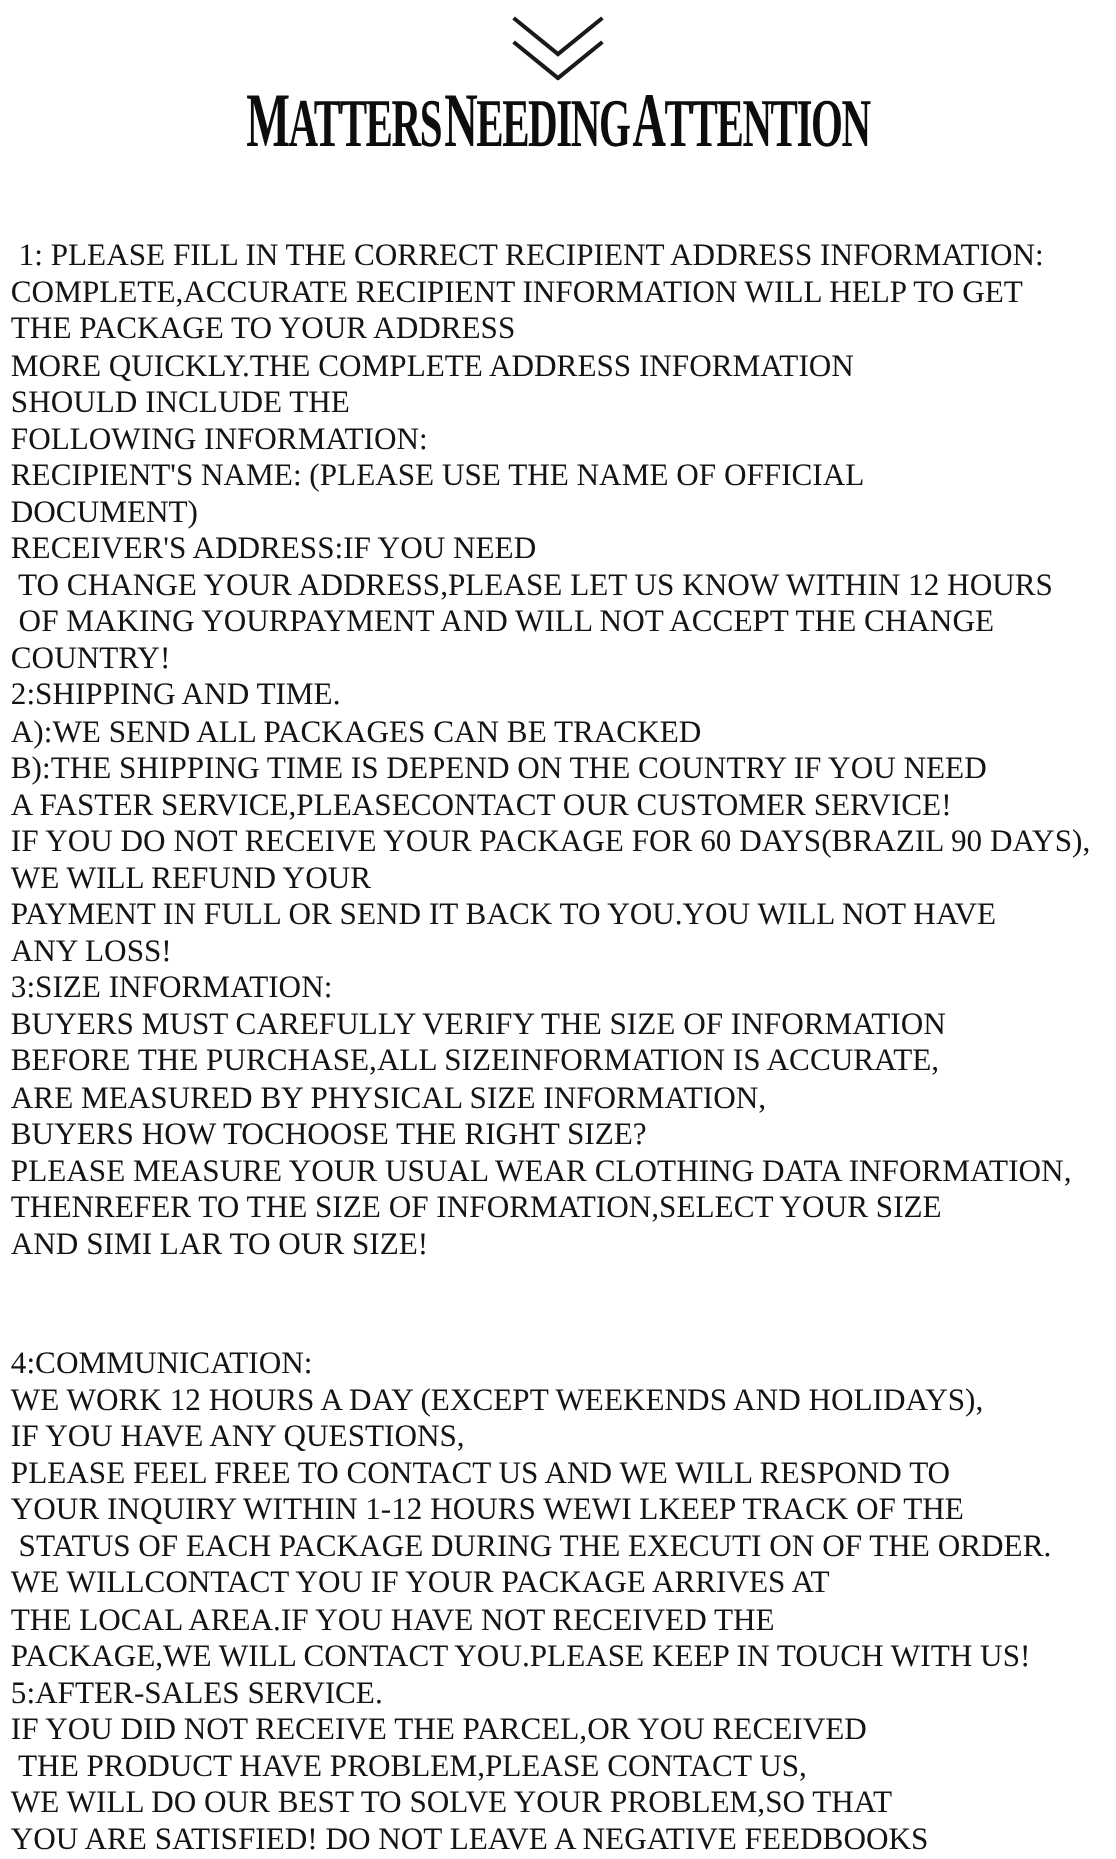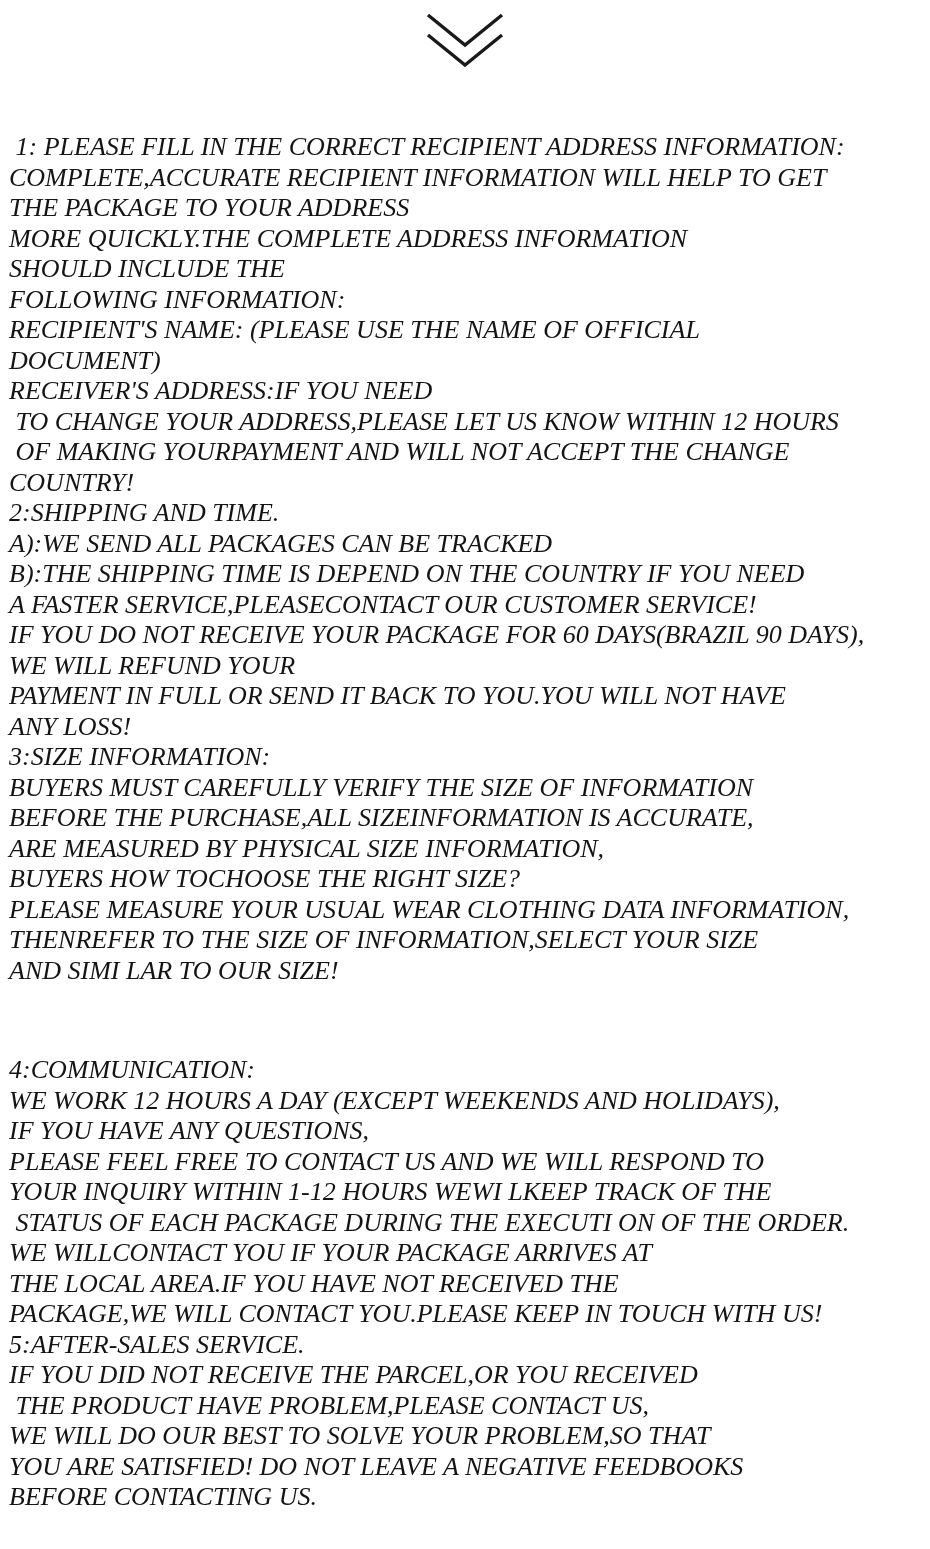--- a/index.html
+++ b/index.html
@@ -53,34 +53,40 @@
     font-size: 26px;
     line-height: 30.5px;
     white-space: pre;
     color: #141414;
   }
   .para-2 {
     margin-top: 8px;
   }
   .text-line {
     white-space: pre;
-    font-style: italic;
   }
 </style>
 </head>
 <body>
 
 <div class="page">
 
   <div class="chevron-wrap">
     <svg width="78" height="54" viewBox="0 0 78 54">
       <polyline points="2,2 39,32 76,2" fill="none" stroke="#1a1a1a" stroke-width="3.4"></polyline>
       <polyline points="2,22 39,52 76,22" fill="none" stroke="#1a1a1a" stroke-width="3.4"></polyline>
     </svg>
   </div>
 
+  <div class="title-row">
+    <div class="page-title">
+      <span class="title-word">MATTERS</span>
+      <span class="title-word">NEEDING</span>
+      <span class="title-word">ATTENTION</span>
+    </div>
+  </div>
 
   <div class="body-text">
     <div class="para-1"><div class="text-line"> 1: PLEASE FILL IN THE CORRECT RECIPIENT ADDRESS INFORMATION:</div><div class="text-line">COMPLETE,ACCURATE RECIPIENT INFORMATION WILL HELP TO GET</div><div class="text-line">THE PACKAGE TO YOUR ADDRESS</div><div class="text-line">MORE QUICKLY.THE COMPLETE ADDRESS INFORMATION</div><div class="text-line">SHOULD INCLUDE THE</div><div class="text-line">FOLLOWING INFORMATION:</div><div class="text-line">RECIPIENT'S NAME: (PLEASE USE THE NAME OF OFFICIAL</div><div class="text-line">DOCUMENT)</div><div class="text-line">RECEIVER'S ADDRESS:IF YOU NEED</div><div class="text-line"> TO CHANGE YOUR ADDRESS,PLEASE LET US KNOW WITHIN 12 HOURS</div><div class="text-line"> OF MAKING YOURPAYMENT AND WILL NOT ACCEPT THE CHANGE</div><div class="text-line">COUNTRY!</div><div class="text-line">2:SHIPPING AND TIME.</div><div class="text-line">A):WE SEND ALL PACKAGES CAN BE TRACKED</div><div class="text-line">B):THE SHIPPING TIME IS DEPEND ON THE COUNTRY IF YOU NEED</div><div class="text-line">A FASTER SERVICE,PLEASECONTACT OUR CUSTOMER SERVICE!</div><div class="text-line">IF YOU DO NOT RECEIVE YOUR PACKAGE FOR 60 DAYS(BRAZIL 90 DAYS),</div><div class="text-line">WE WILL REFUND YOUR</div><div class="text-line">PAYMENT IN FULL OR SEND IT BACK TO YOU.YOU WILL NOT HAVE</div><div class="text-line">ANY LOSS!</div><div class="text-line">3:SIZE INFORMATION:</div><div class="text-line">BUYERS MUST CAREFULLY VERIFY THE SIZE OF INFORMATION</div><div class="text-line">BEFORE THE PURCHASE,ALL SIZEINFORMATION IS ACCURATE,</div><div class="text-line">ARE MEASURED BY PHYSICAL SIZE INFORMATION,</div><div class="text-line">BUYERS HOW TOCHOOSE THE RIGHT SIZE?</div><div class="text-line">PLEASE MEASURE YOUR USUAL WEAR CLOTHING DATA INFORMATION,</div><div class="text-line">THENREFER TO THE SIZE OF INFORMATION,SELECT YOUR SIZE</div><div class="text-line">AND SIMI LAR TO OUR SIZE!</div></div>
     <div class="para-2"><div class="text-line">4:COMMUNICATION:</div><div class="text-line">WE WORK 12 HOURS A DAY (EXCEPT WEEKENDS AND HOLIDAYS),</div><div class="text-line">IF YOU HAVE ANY QUESTIONS,</div><div class="text-line">PLEASE FEEL FREE TO CONTACT US AND WE WILL RESPOND TO</div><div class="text-line">YOUR INQUIRY WITHIN 1-12 HOURS WEWI LKEEP TRACK OF THE</div><div class="text-line"> STATUS OF EACH PACKAGE DURING THE EXECUTI ON OF THE ORDER.</div><div class="text-line">WE WILLCONTACT YOU IF YOUR PACKAGE ARRIVES AT</div><div class="text-line">THE LOCAL AREA.IF YOU HAVE NOT RECEIVED THE</div><div class="text-line">PACKAGE,WE WILL CONTACT YOU.PLEASE KEEP IN TOUCH WITH US!</div><div class="text-line">5:AFTER-SALES SERVICE.</div><div class="text-line">IF YOU DID NOT RECEIVE THE PARCEL,OR YOU RECEIVED</div><div class="text-line"> THE PRODUCT HAVE PROBLEM,PLEASE CONTACT US,</div><div class="text-line">WE WILL DO OUR BEST TO SOLVE YOUR PROBLEM,SO THAT</div><div class="text-line">YOU ARE SATISFIED! DO NOT LEAVE A NEGATIVE FEEDBOOKS</div><div class="text-line">BEFORE CONTACTING US.</div></div>
   </div>
 
 </div>
 
 </body></html>

